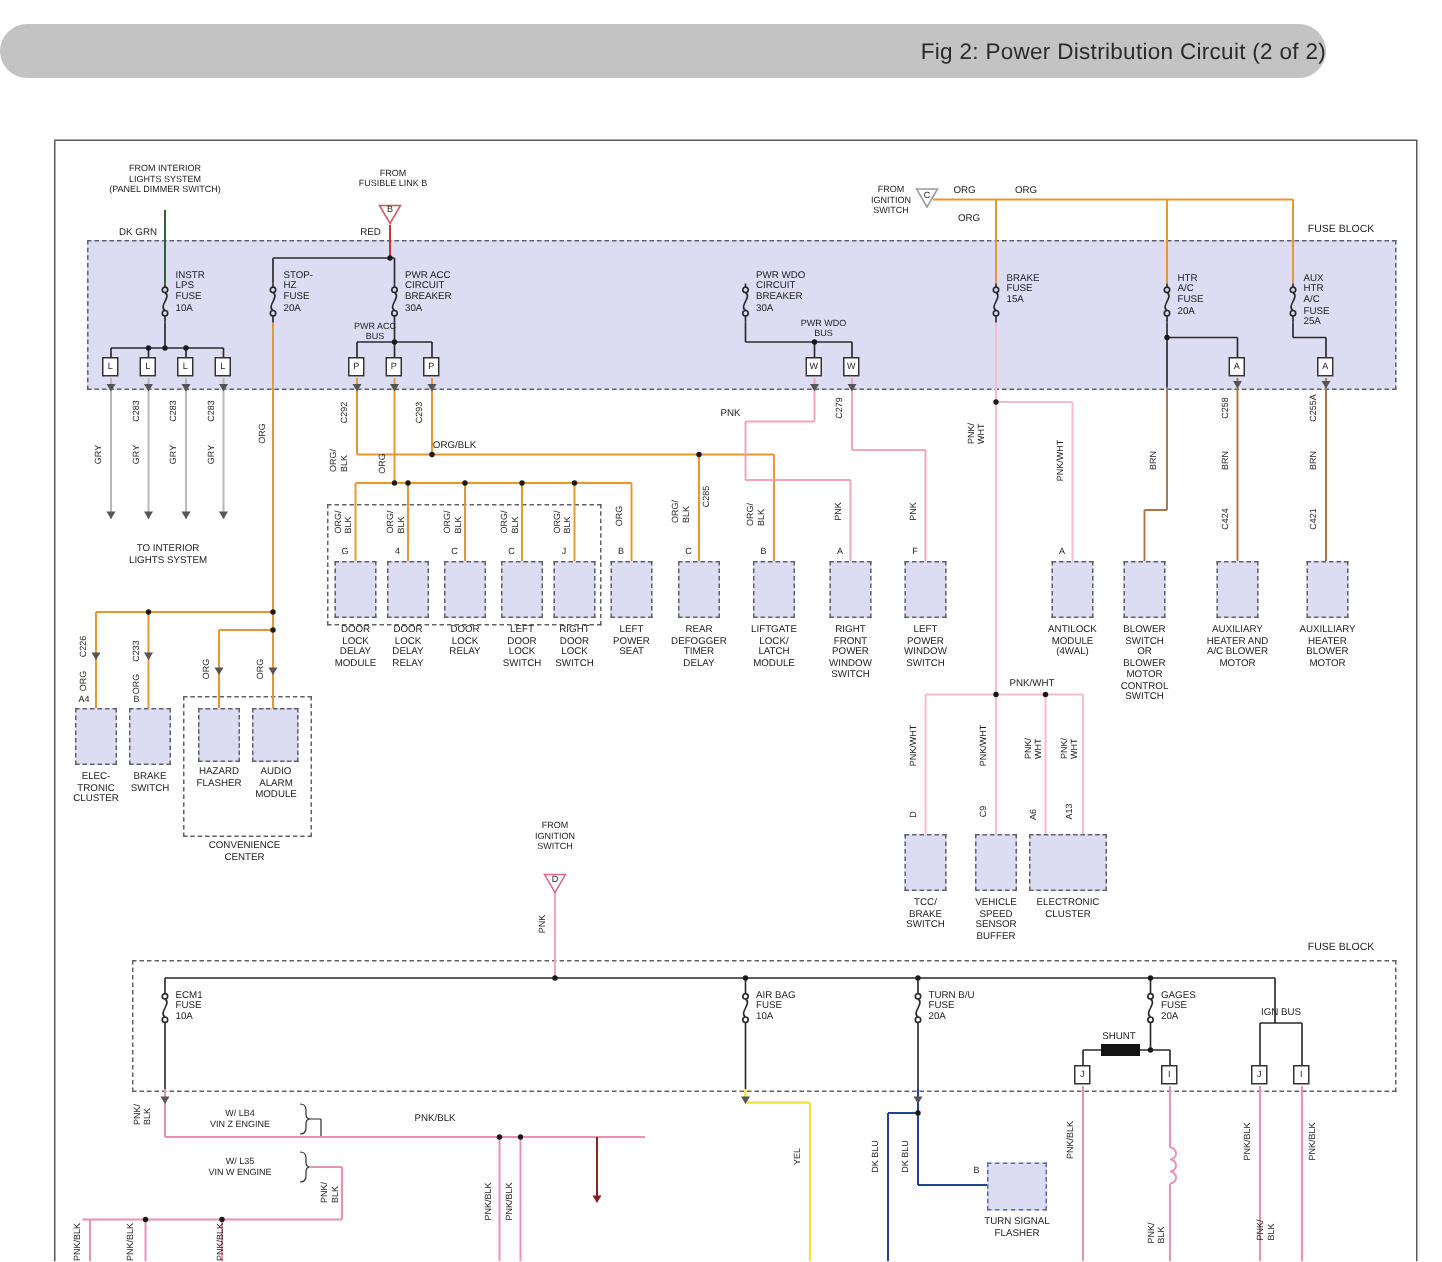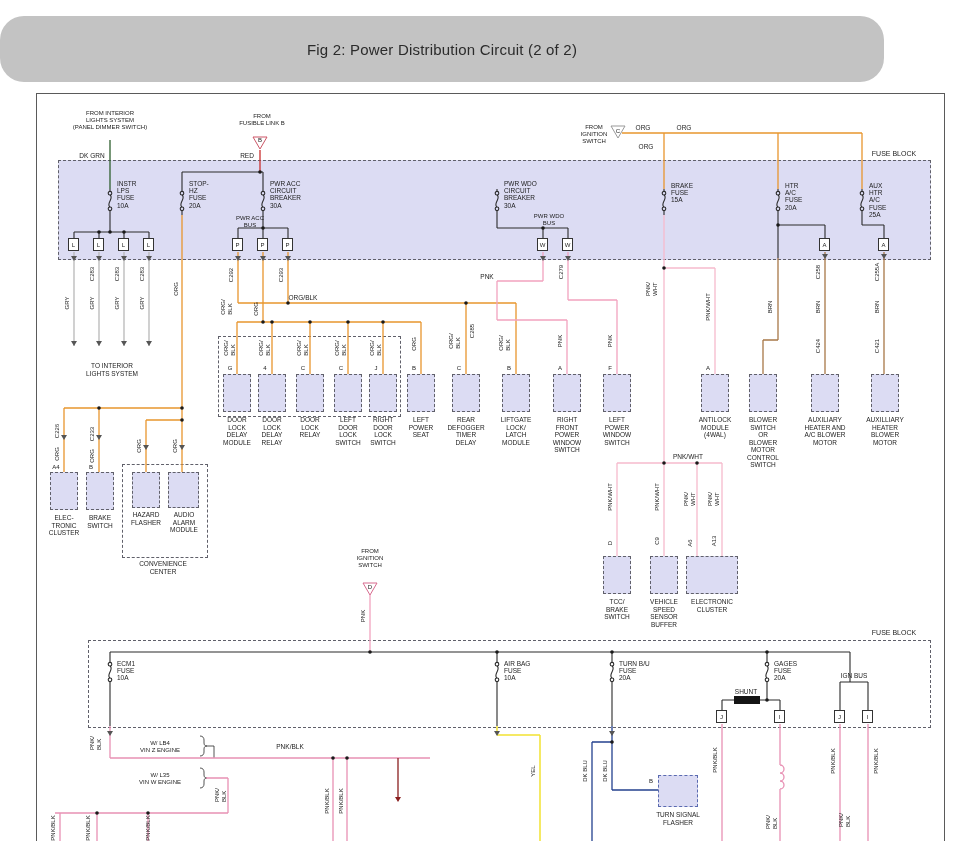--- a/index.html
+++ b/index.html
@@ -1,19 +1,19 @@
 <!DOCTYPE html>
 <html><head>
 <meta charset="utf-8">
 <style>
   html,body{margin:0;padding:0;background:#fff;}
   body{font-family:"Liberation Sans",sans-serif;color:#1c1c1c;}
   #page{position:relative;width:961px;height:841px;overflow:hidden;background:#fff;}
-  .hdr{position:absolute;left:0;top:16px;width:884px;height:66px;background:#c3c3c3;
-       display:flex;align-items:center;justify-content:center;z-index:1;border-radius:24px;}
+  .hdr{position:absolute;left:0;top:16px;width:884px;height:36px;background:#c3c3c3;
+       display:flex;align-items:center;justify-content:flex-end;z-index:1;border-radius:24px;}
   .hdr-title{font-size:15px;color:#2b2b2b;letter-spacing:.2px;}
   #frame{position:absolute;left:36px;top:93px;width:907px;height:770px;border:1px solid #5a5a5a;z-index:0;}
   .blk{position:absolute;border:1px dashed #60606a;z-index:1;}
   #fb1{left:58px;top:160px;width:871px;height:98px;background:#dcdcf3;}
   #fb2{left:88px;top:640px;width:841px;height:86px;}
   #doorgrp{left:218px;top:336px;width:181px;height:79px;}
   #convctr{left:122px;top:464px;width:84px;height:92px;}
   svg#wires{position:absolute;left:0;top:0;z-index:2;}
   .cbox{position:absolute;background:#dcdcf3;border:1px dashed #60606a;z-index:3;box-sizing:border-box;}
   .cbox.blue{border-color:#5a6ab0;}

